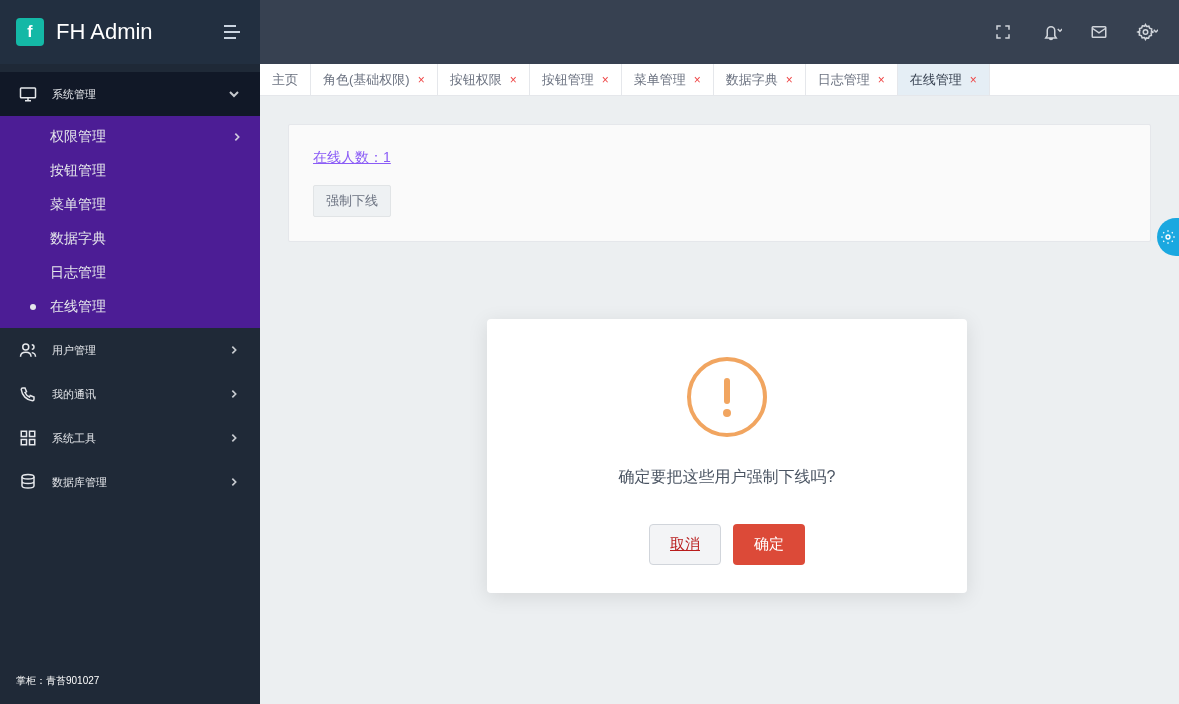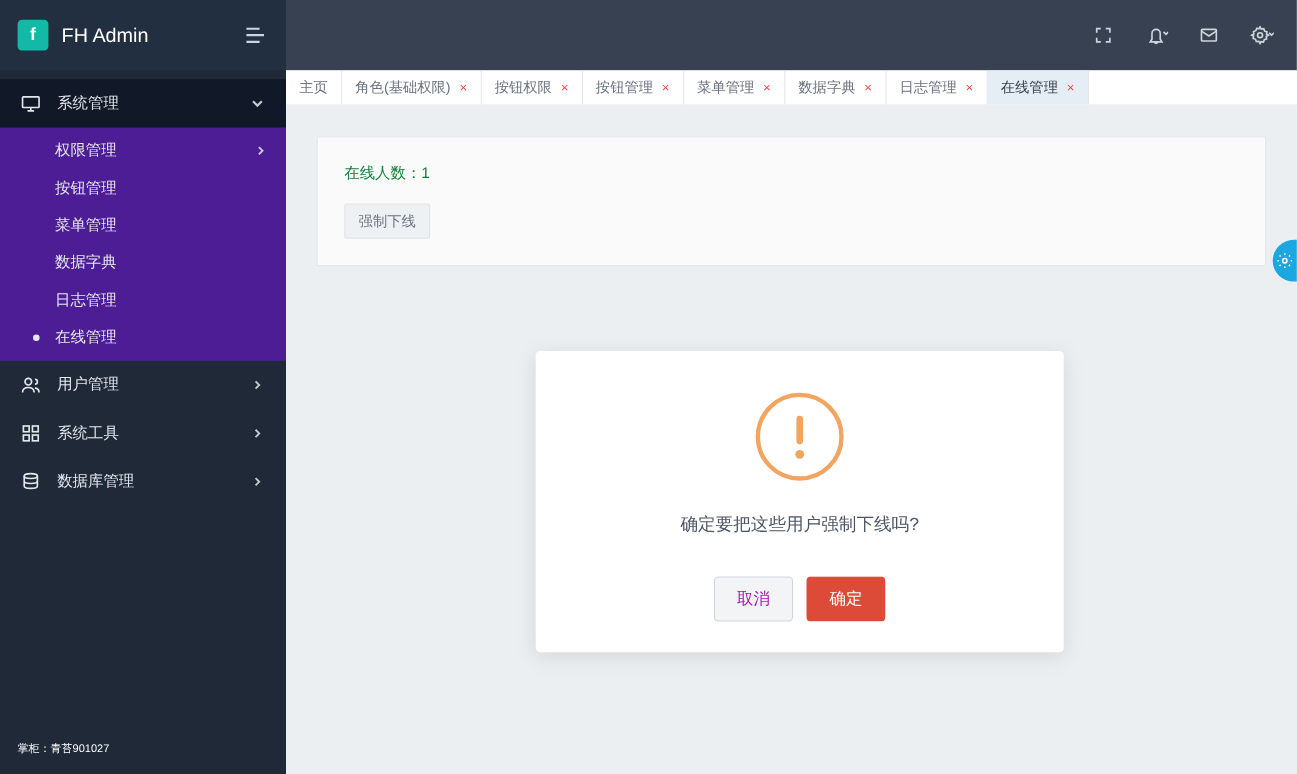--- a/index.html
+++ b/index.html
@@ -1,58 +1,58 @@
 <!DOCTYPE html>
 <html><head>
 <meta charset="utf-8">
 <style>
 * { margin: 0; padding: 0; box-sizing: border-box; }
 body { font-family: -apple-system, "Helvetica Neue", Arial, "Microsoft YaHei", sans-serif; font-size: 14px; color: #4b5563; overflow: hidden; }
 .app { display: flex; height: 704px; width: 1179px; background: #f5f5f5; position: relative; }
 .sidebar { width: 260px; background: #1f2937; color: #e5e7eb; display: flex; flex-direction: column; }
 .brand { height: 64px; display: flex; align-items: center; padding: 0 16px; gap: 12px; background: #222f40; }
 .brand-logo { width: 28px; height: 28px; background: #14b8a6; border-radius: 4px; display: flex; align-items: center; justify-content: center; color: #fff; font-weight: bold; font-size: 16px; }
-.brand-title { color: #fff; font-size: 18px; font-weight: 500; flex: 1; }
+.brand-title { color: #fff; font-size: 22px; font-weight: 500; flex: 1; }
 .brand-menu { display:flex; align-items:center; justify-content:center; width:24px; height:24px; cursor:pointer; color:#cbd5e1; }
 .nav { flex: 1; overflow-y: auto; padding-top: 8px; }
 .nav-item { display: flex; align-items: center; padding: 12px 18px; gap: 14px; cursor: pointer; color: #e5e7eb; }
 .nav-item.open { background: #111827; }
 .nav-item .icon { width: 20px; height: 20px; display: inline-flex; align-items: center; justify-content: center; }
-.nav-item .lbl { flex: 1; font-size: 14px; }
+.nav-item .lbl { flex: 1; font-size: 11px; }
 .nav-item .chev { width: 16px; height: 16px; display: inline-flex; align-items: center; justify-content: center; opacity: .85; }
 .subnav { background: #4c1d95; padding: 4px 0; }
 .sub-item { display: flex; align-items: center; padding: 8px 18px 8px 50px; gap: 10px; cursor: pointer; font-size: 14px; color: #e5e7eb; position: relative; }
 .sub-item .chev { margin-left: auto; opacity: .85; }
 .sub-item.active::before { content: ""; position: absolute; left: 30px; width: 6px; height: 6px; background: #e5e7eb; border-radius: 50%; }
 .watermark { padding: 16px; color: #ffffff; font-size: 10px; }
 .main { flex: 1; display: flex; flex-direction: column; min-width: 0; position: relative; }
 .topbar { height: 64px; background: #374151; display: flex; align-items: center; justify-content: flex-end; padding: 0 20px; gap: 24px; color: #d1d5db; }
 .topbar .ticon { width: 24px; height: 24px; display: inline-flex; align-items: center; justify-content: center; cursor: pointer; }
 .tabs { height: 32px; background: #fff; display: flex; align-items: stretch; border-bottom: 1px solid #e5e7eb; overflow: hidden; }
 .tab { display: flex; align-items: center; padding: 0 12px; font-size: 13px; color: #6b7280; border-right: 1px solid #e5e7eb; cursor: pointer; gap: 8px; white-space: nowrap; }
 .tab .close { color: #ef4444; font-size: 12px; cursor: pointer; }
 .tab.active { background: #e5eef5; color: #374151; }
 .content { flex: 1; padding: 28px; background: #eceff1; overflow: auto; }
 .card { background: #fafafa; border: 1px solid #e5e7eb; border-radius: 2px; padding: 24px; }
-.online-count { color: #15803d; margin-bottom: 18px; }
+.online-count { color: #8b5cf6; margin-bottom: 18px; text-decoration: underline; }
 .tbl { width: 100%; border-collapse: collapse; }
 .tbl th, .tbl td { padding: 14px 10px; text-align: left; border-bottom: 1px solid #e5e7eb; font-weight: 500; color: #6b7280; }
 .tbl th:first-child, .tbl td:first-child { width: 40px; }
 .tbl th:last-child, .tbl td:last-child { text-align: right; width: 120px; }
 .chk { width: 18px; height: 18px; border: 2px solid #d1d5db; border-radius: 3px; display: inline-flex; align-items: center; justify-content: center; cursor: pointer; }
 .chk.checked { background: #14b8a6; border-color: #14b8a6; color: #fff; }
 .chk.checked::after { content: "✓"; font-size: 13px; }
 .btn-row { background: #eef1f3; border: 1px solid #e1e4e6; padding: 6px 12px; border-radius: 2px; cursor: pointer; color: #6b7280; font-size: 13px; }
 .batch { margin-top: 16px; }
 .modal { width: 480px; background: #fff; border-radius: 4px; padding: 36px 32px 28px; text-align: center; pointer-events: auto; box-shadow: 0 4px 20px rgba(0,0,0,.1); position: absolute; left: 487px; top: 319px; }
 .modal-icon { width: 84px; height: 84px; margin: 0 auto 28px; }
 .modal-msg { font-size: 16px; color: #4b5563; margin-bottom: 36px; }
 .modal-actions { display: flex; justify-content: center; gap: 12px; }
 .btn { padding: 10px 20px; border-radius: 4px; cursor: pointer; font-size: 15px; border: 1px solid transparent; }
-.btn-cancel { background: #f3f4f6; border-color: #d1d5db; color: #a21caf; }
+.btn-cancel { background: #f3f4f6; border-color: #d1d5db; color: #b91c1c; text-decoration: underline; }
 .btn-confirm { background: #dc4a38; color: #fff; }
 .gear-fab { position: absolute; right: 0; top: 218px; width: 22px; height: 38px; background: #1ba8e0; border-radius: 19px 0 0 19px; display: flex; align-items: center; justify-content: center; color: #fff; cursor: pointer; }
 svg { display: block; }
 </style>
 </head>
 <body>
 
 <div class="app">
   <aside class="sidebar">
     <div class="brand">
@@ -114,20 +114,33 @@
         <span class="lbl">用户管理</span>
         <span class="chev">
             <svg width="10" height="10" viewBox="0 0 12 12" fill="none" stroke="currentColor" stroke-width="2">
               <path d="M4 2l4 4-4 4"></path>
             </svg>
           </span>
       </div>
       <div class="nav-item">
         <span class="icon">
             <svg width="18" height="18" viewBox="0 0 24 24" fill="none" stroke="currentColor" stroke-width="2">
+              <path d="M5 4h3l2 5-2 1a11 11 0 006 6l1-2 5 2v3a2 2 0 01-2 2A17 17 0 013 6a2 2 0 012-2z"></path>
+            </svg>
+          </span>
+        <span class="lbl">我的通讯</span>
+        <span class="chev">
+            <svg width="10" height="10" viewBox="0 0 12 12" fill="none" stroke="currentColor" stroke-width="2">
+              <path d="M4 2l4 4-4 4"></path>
+            </svg>
+          </span>
+      </div>
+      <div class="nav-item">
+        <span class="icon">
+            <svg width="18" height="18" viewBox="0 0 24 24" fill="none" stroke="currentColor" stroke-width="2">
               <rect x="3" y="3" width="7" height="7"></rect>
               <rect x="14" y="3" width="7" height="7"></rect>
               <rect x="3" y="14" width="7" height="7"></rect>
               <rect x="14" y="14" width="7" height="7"></rect>
             </svg>
           </span>
         <span class="lbl">系统工具</span>
         <span class="chev">
             <svg width="10" height="10" viewBox="0 0 12 12" fill="none" stroke="currentColor" stroke-width="2">
               <path d="M4 2l4 4-4 4"></path>

